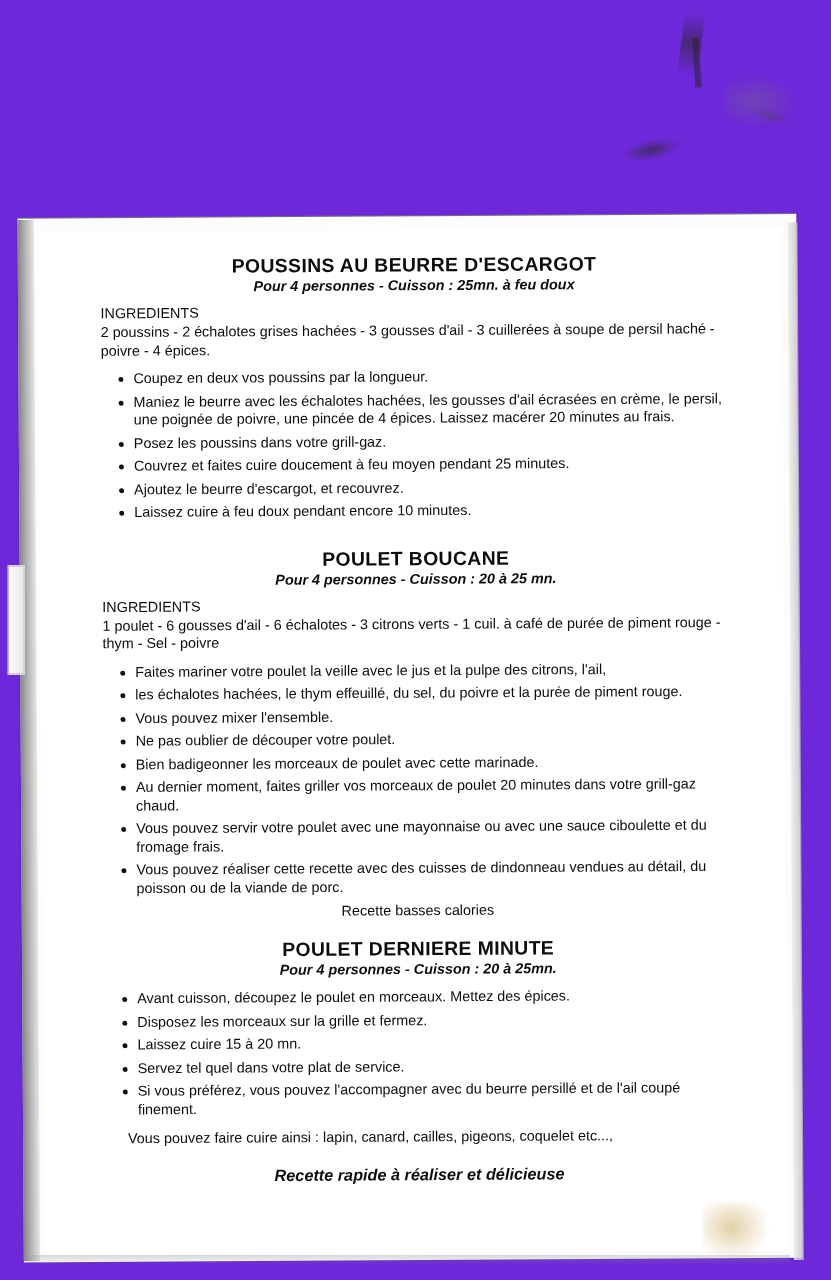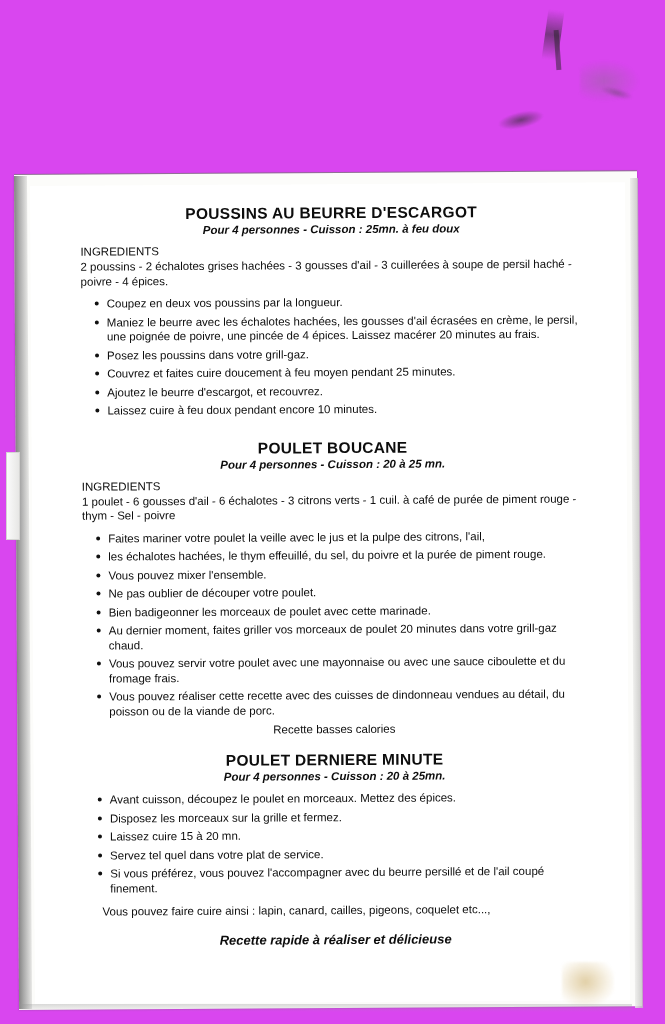--- a/index.html
+++ b/index.html
@@ -12,21 +12,21 @@
     height: 1024px;
     position: relative;
     overflow: hidden;
     font-family: "Liberation Sans", sans-serif;
   }
 
   
   #scan-area {
     position: absolute;
     inset: 0;
-    background: #d946ef;
+    background: #6d28d9;
   }
 
   
   #page-sheet {
     position: absolute;
     left: 14px;
     top: 175px;
     width: 623px;
     height: 835px;
     background: #fcfcfa;

